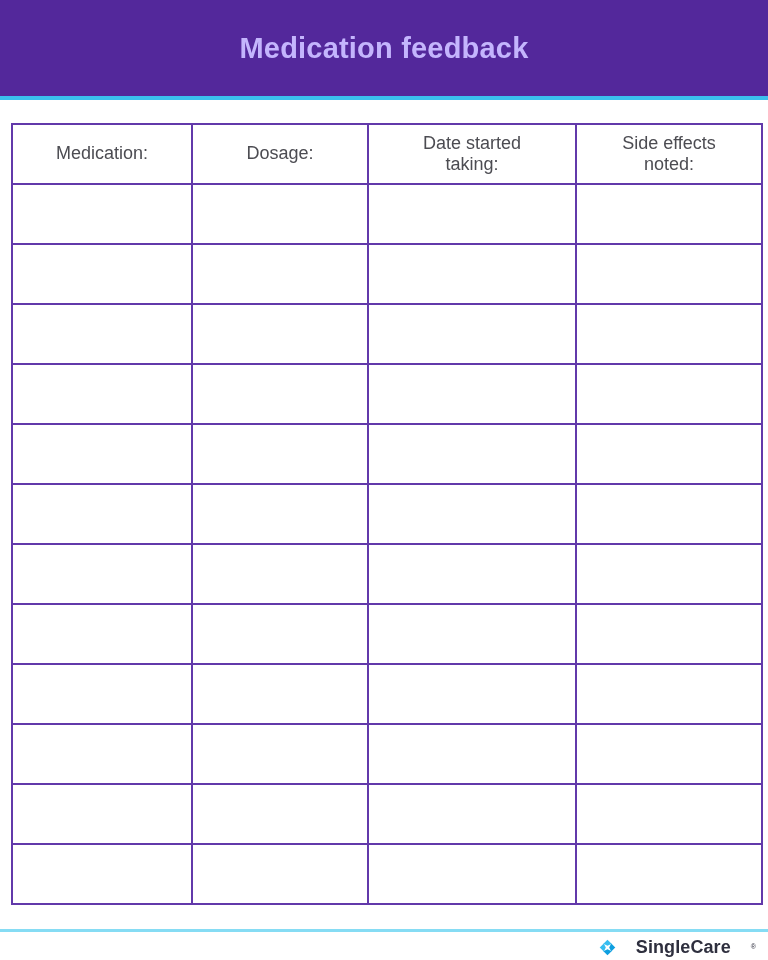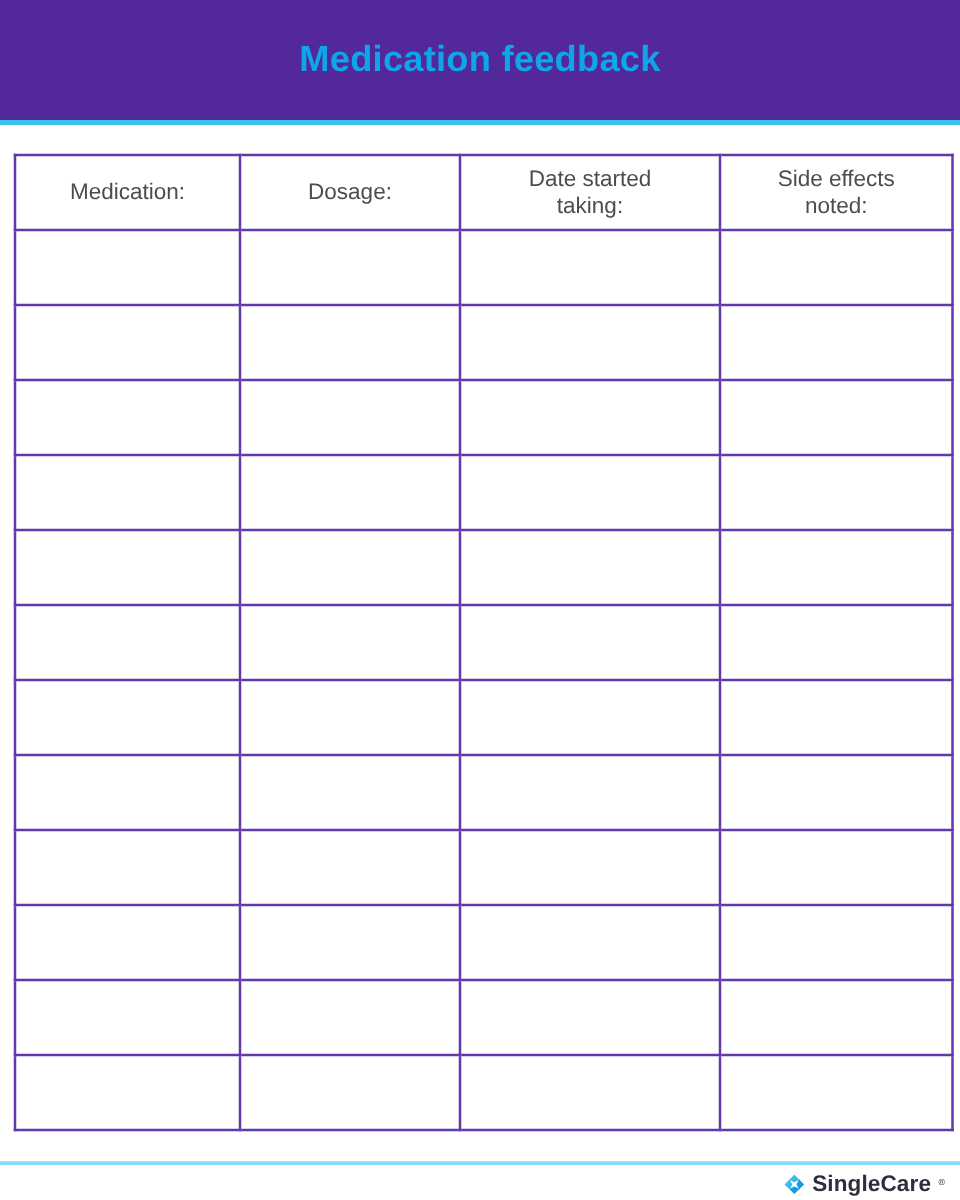--- a/index.html
+++ b/index.html
@@ -16,21 +16,21 @@
     width:768px;height:960px;position:relative;
     background:#ffffff;overflow:hidden;
     font-family:"Liberation Sans", sans-serif;
   }
   .banner{
     position:absolute;top:0;left:0;width:768px;height:96px;
     background:var(--header-bg);
     display:flex;align-items:center;justify-content:center;
   }
   .banner h1{
-    margin:0;color:#0ea5e9;font-size:29px;font-weight:700;
+    margin:0;color:#c4b5fd;font-size:29px;font-weight:700;
     letter-spacing:0.2px;
   }
   .cyan-top{
     position:absolute;top:96px;left:0;width:768px;height:4px;
     background:var(--divider-cyan);
   }
   .form-table-wrap{
     position:absolute;top:123px;left:11px;border-radius:20px;
   }
   table.form-table{
@@ -48,21 +48,21 @@
   table.form-table col.c1{width:180px;}
   table.form-table col.c2{width:176px;}
   table.form-table col.c3{width:208px;}
   table.form-table col.c4{width:186px;}
   .footer-line{
     position:absolute;top:929px;left:0;width:768px;height:3px;
     background:var(--footer-line-cyan);
   }
   .brand{
     position:absolute;top:936px;right:12px;height:22px;
-    display:flex;align-items:center;gap:6px;
+    display:flex;align-items:center;gap:20px;
   }
   .brand .mark{width:17px;height:17px;display:block;}
   .brand .name{
     color:var(--brand-text);font-size:18px;font-weight:700;
     letter-spacing:0.1px;line-height:1;
   }
   .brand sup{
     color:var(--brand-text);font-size:7px;vertical-align:top;
     position:relative;top:-1px;
   }

